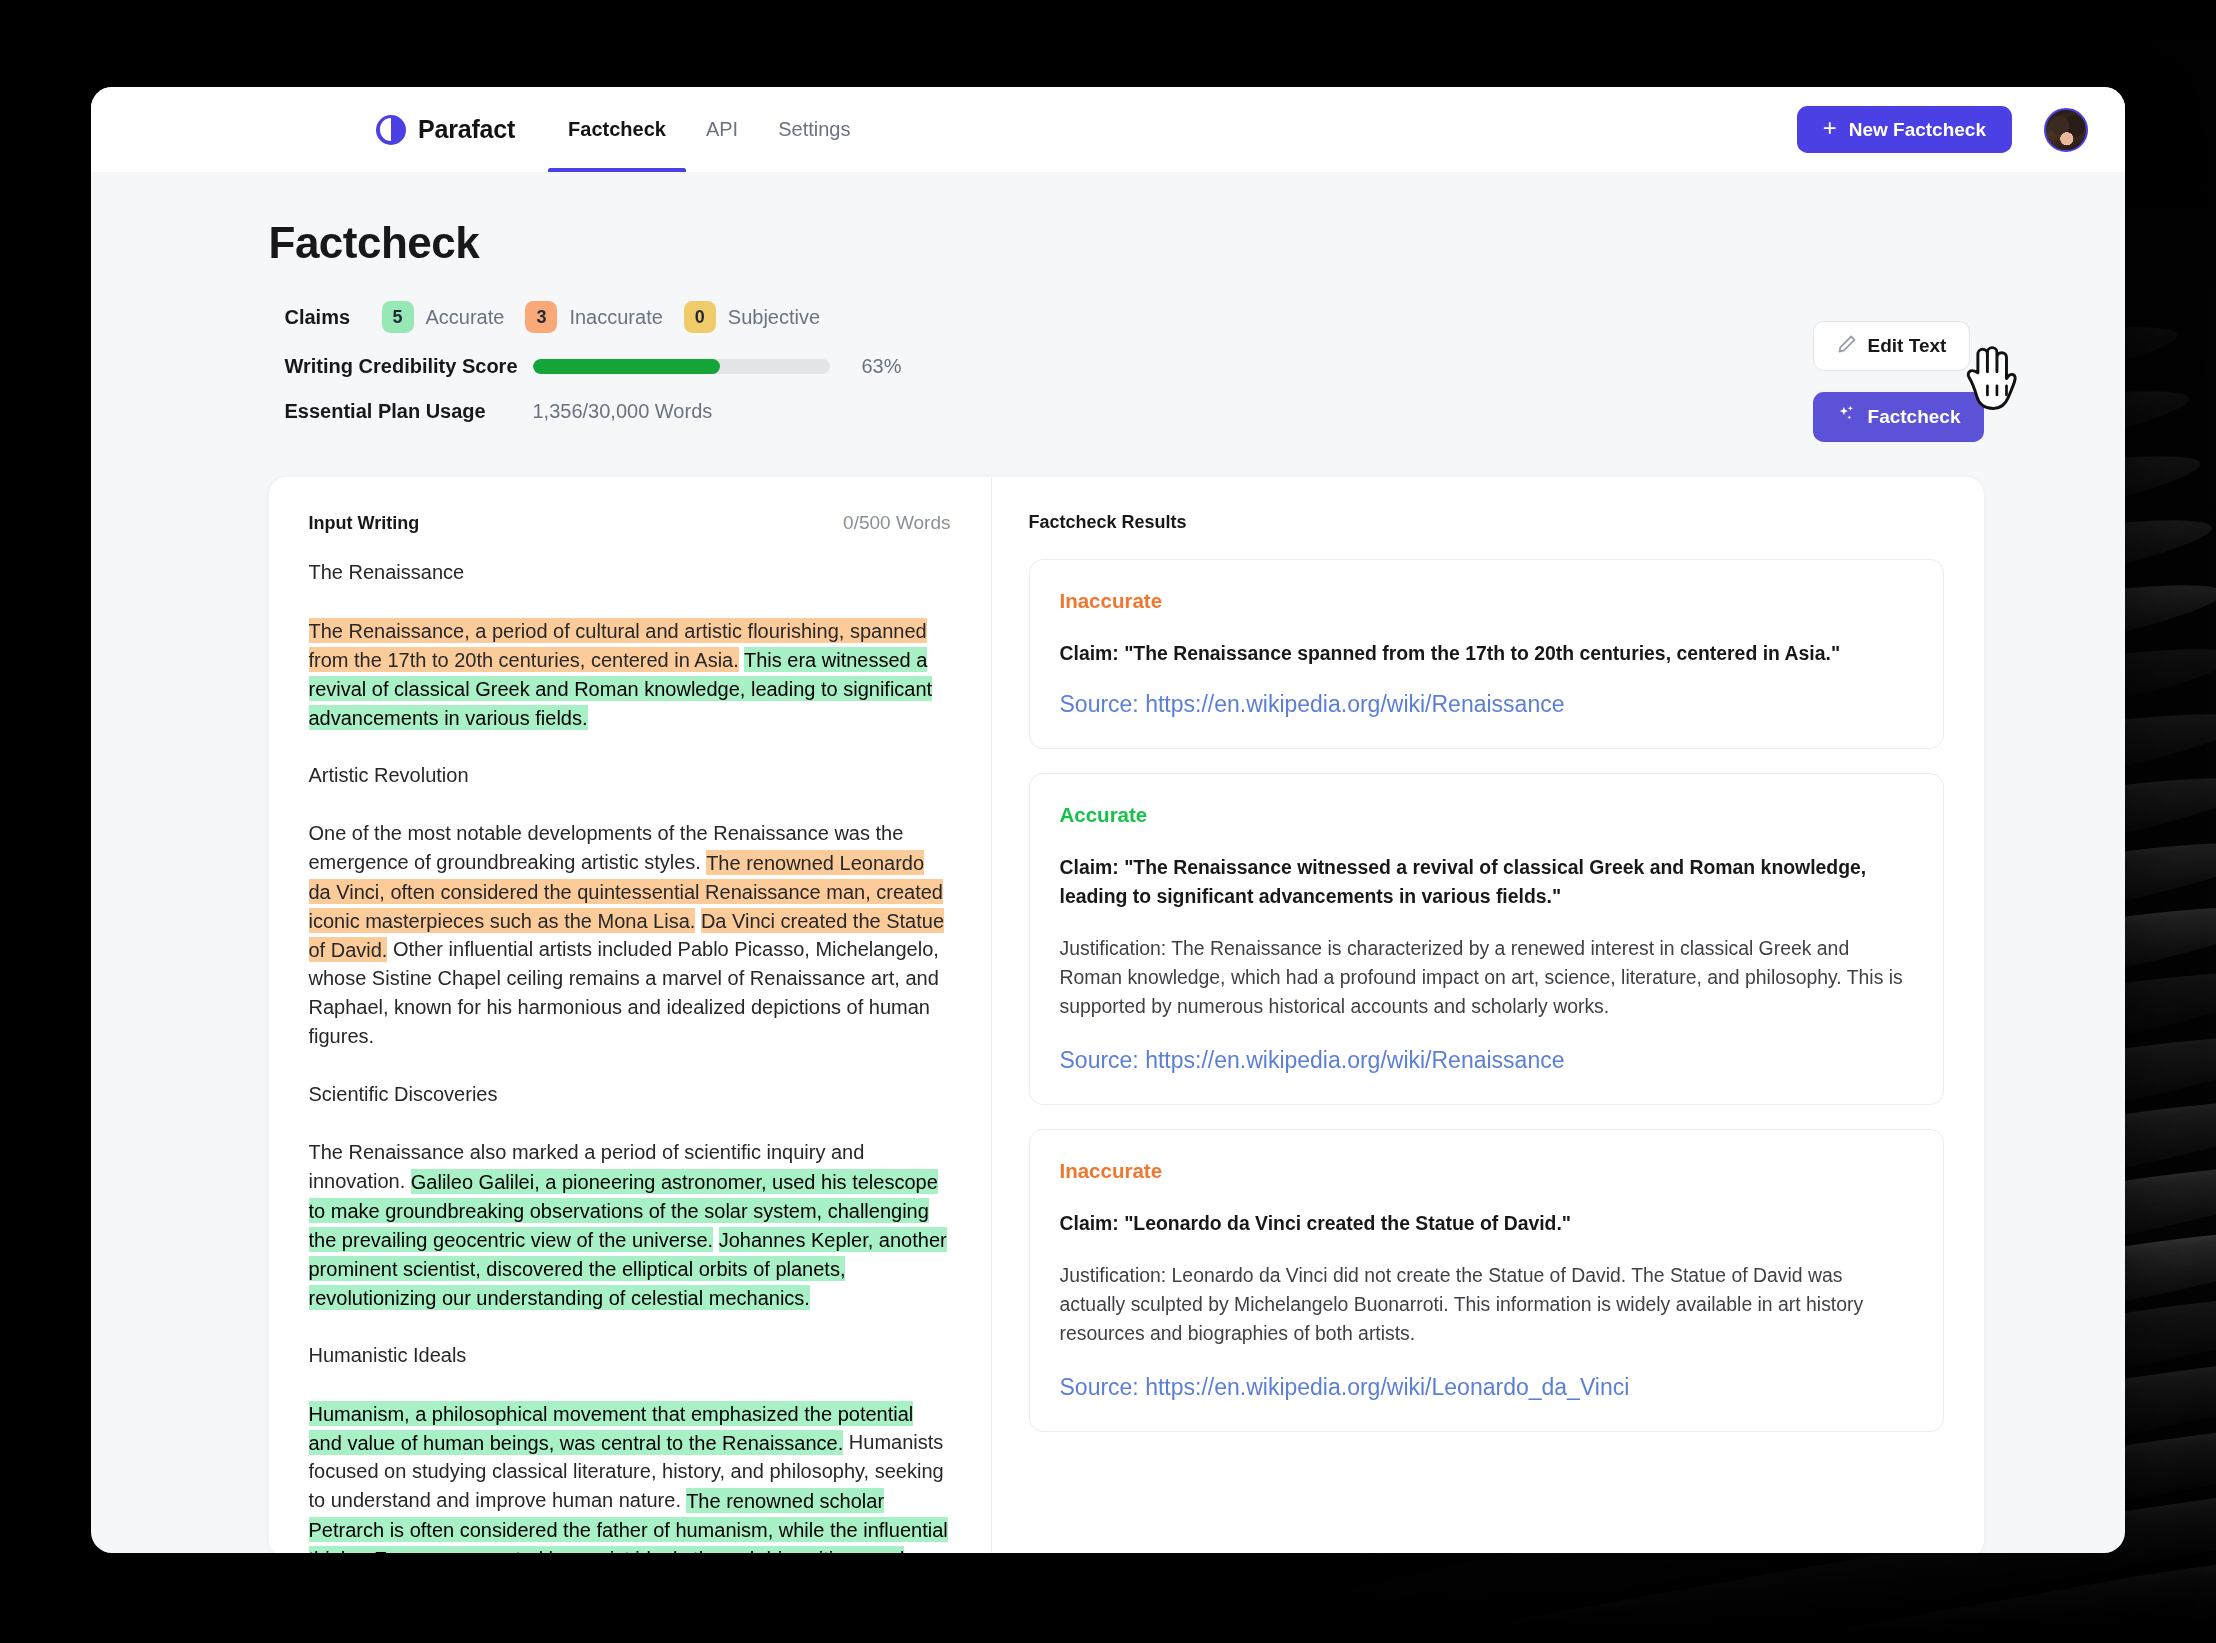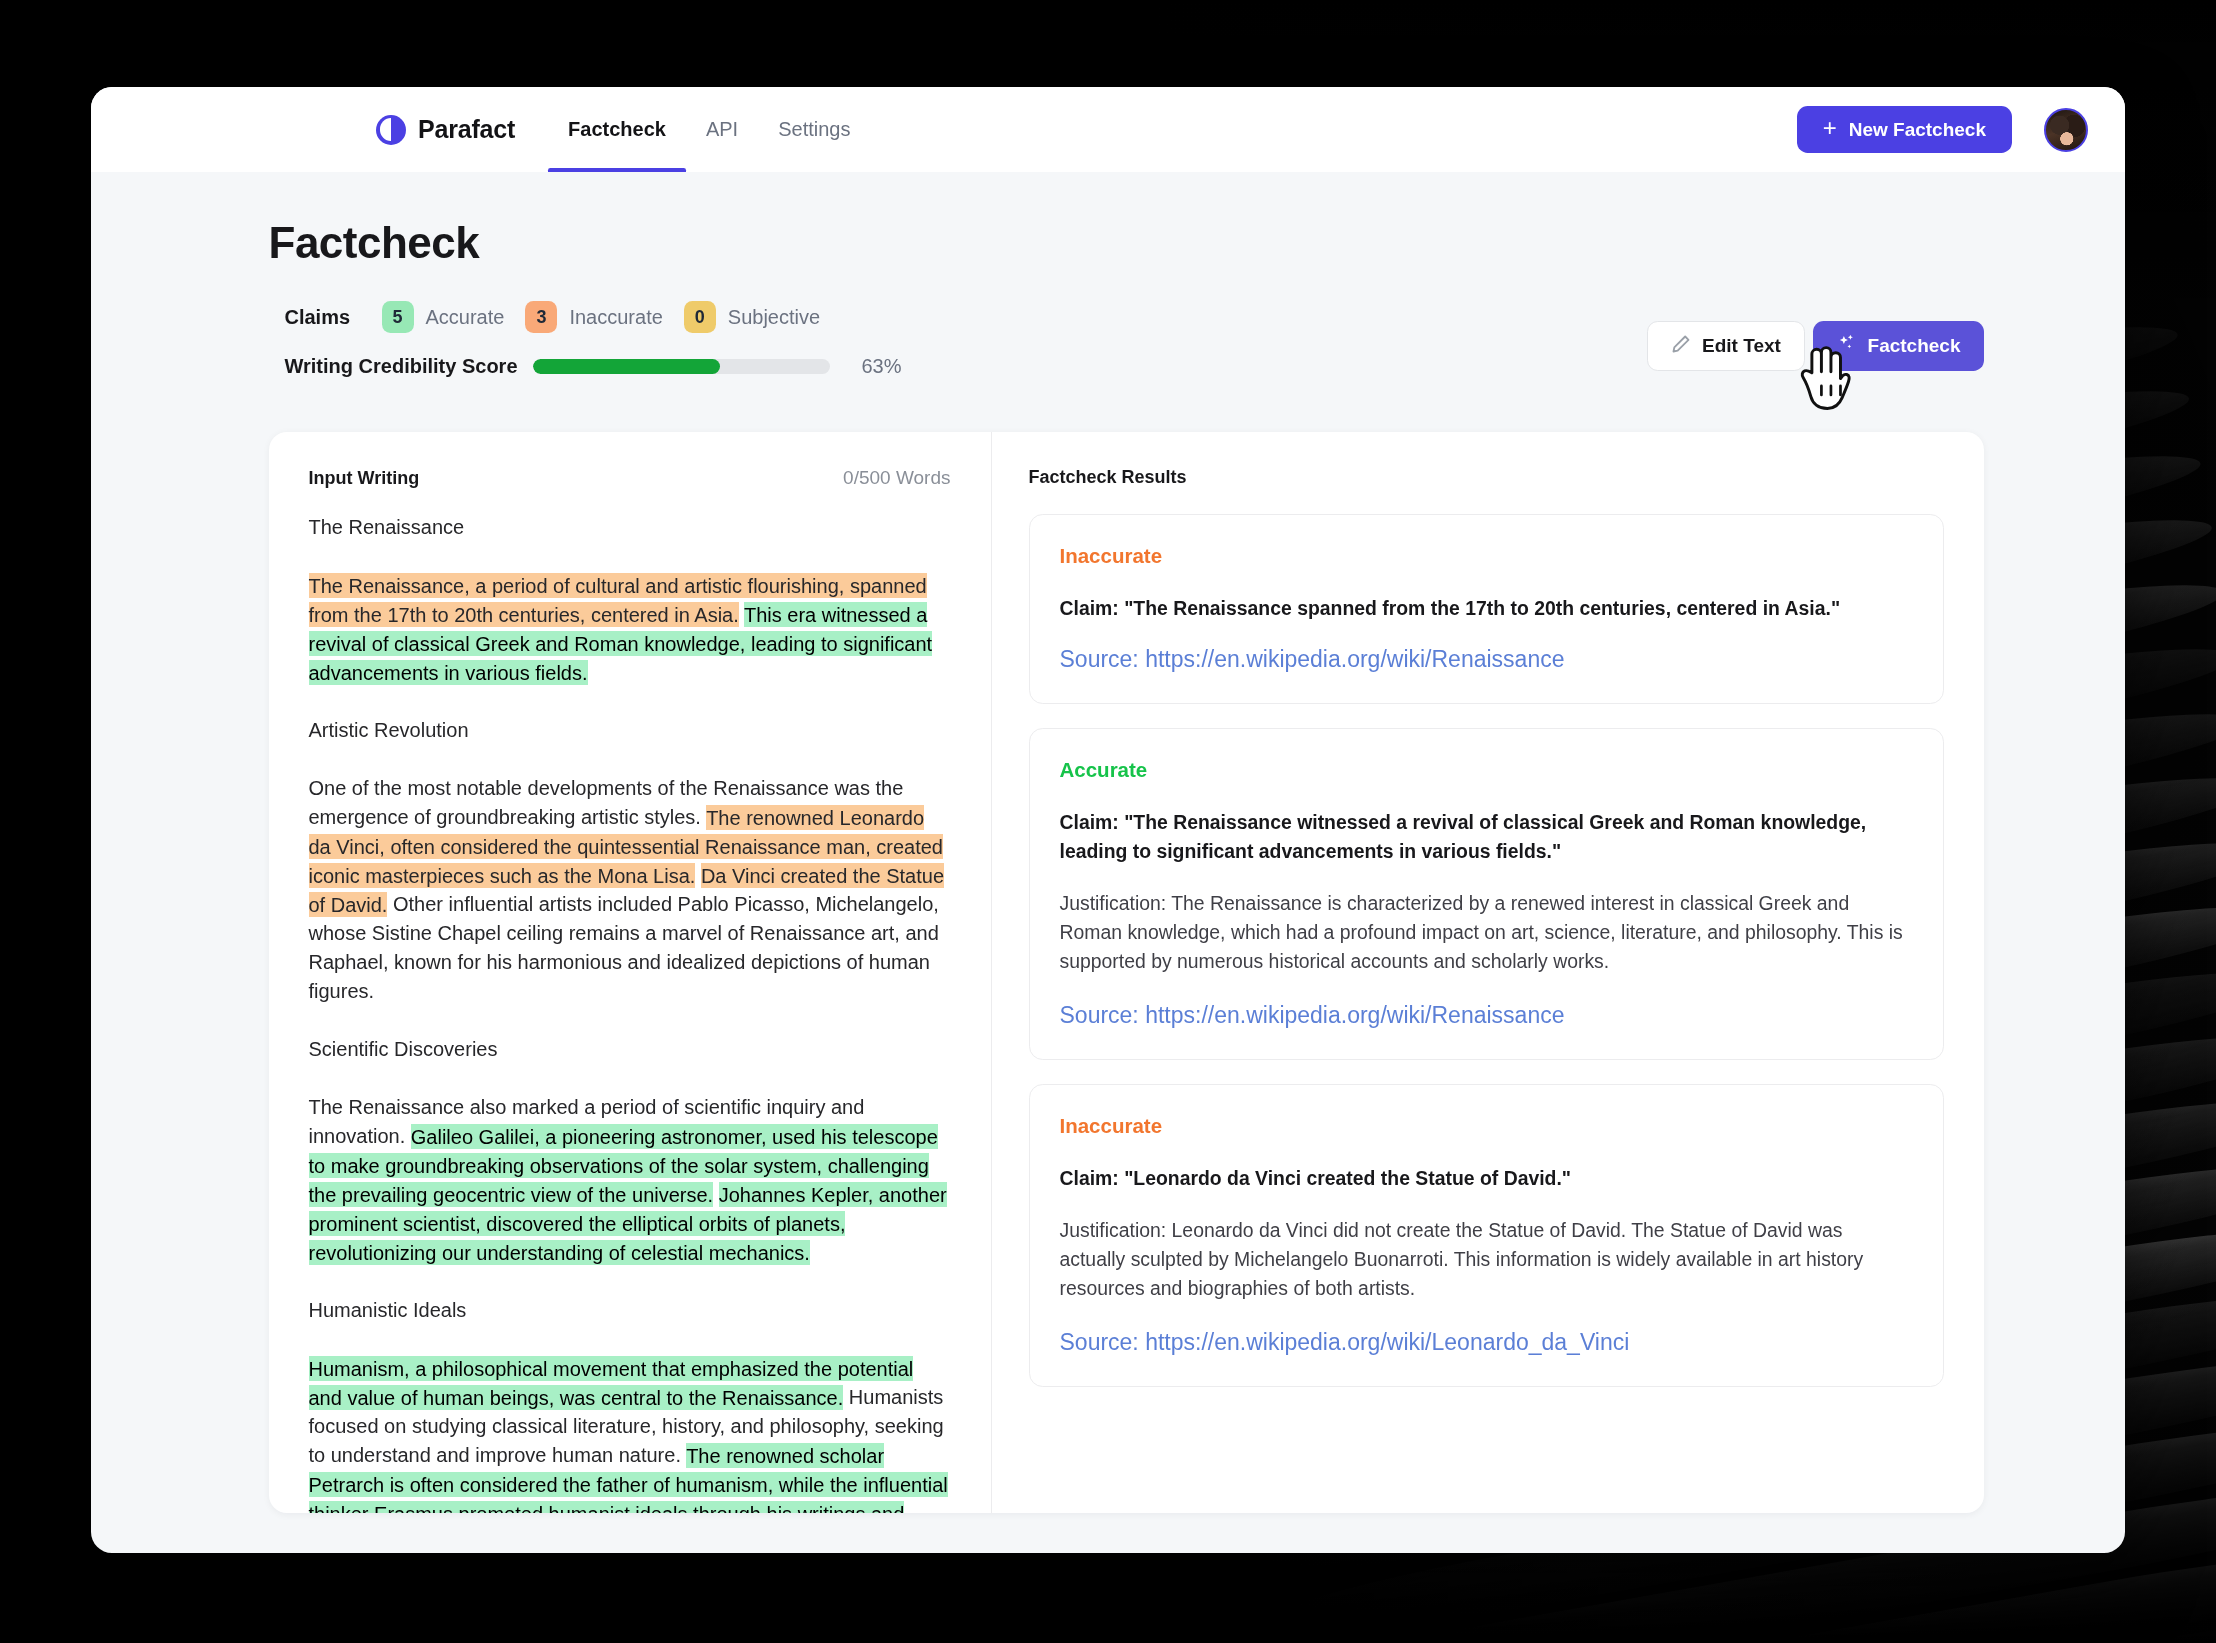--- a/index.html
+++ b/index.html
@@ -117,21 +117,21 @@
     margin-left: 21px;
   }
   .badge-text { font-size: 20px; color: #6b7280; margin-left: 12px; }
   .score-label { width: 248px; }
   .bar-track { width: 297px; height: 15px; border-radius: 9px; background: #e3e5e8; position: relative; overflow: hidden; }
   .bar-fill { position: absolute; left: 0; top: 0; bottom: 0; border-radius: 9px; }
   .score-pct { font-size: 20px; color: #6b7280; margin-left: 32px; }
   .usage-label { width: 248px; }
   .usage-value { font-size: 20px; color: #6b7280; }
 
-  .actions { display: flex; align-items: flex-start; gap: 8px; padding-top: 20px; position: relative; }
+  .actions { display: flex; align-items: flex-start; gap: 21px; padding-top: 20px; position: relative; flex-direction: column; }
   .btn-edit {
     background: #fff; border: 1.1px solid #e3e5e8; color: #18181b;
     font-size: 19px; font-weight: 600; font-family: inherit;
     height: 50px; padding: 0 23px; border-radius: 10.7px;
     display: flex; align-items: center; gap: 10.7px; cursor: pointer;
   }
   .btn-factcheck {
     background: #5b52d8; border: none; color: #fff;
     font-size: 19px; font-weight: 600; font-family: inherit;
     height: 50px; padding: 0 23px; border-radius: 10.7px;
@@ -246,20 +246,24 @@
         </div>
 
         <div class="meta-row">
           <span class="meta-label score-label">Writing Credibility Score</span>
           <span class="bar-track">
             <span class="bar-fill" id="barfill" style="width: 63%; background: rgb(19, 165, 56);"></span>
           </span>
           <span class="score-pct">63%</span>
         </div>
 
+        <div class="meta-row">
+          <span class="meta-label usage-label">Essential Plan Usage</span>
+          <span class="usage-value">1,356/30,000 Words</span>
+        </div>
       </div>
 
       <div class="actions">
         <button class="btn-edit">
           <span>
             <svg width="20" height="20" viewBox="0 0 24 24" fill="none" stroke="#9aa0a8" stroke-width="2.2" stroke-linecap="round" stroke-linejoin="round">
                   <path d="M17 3l4 4L8 20l-5 1 1-5z"></path>
                 </svg>
           </span>
           <span>Edit Text</span>

